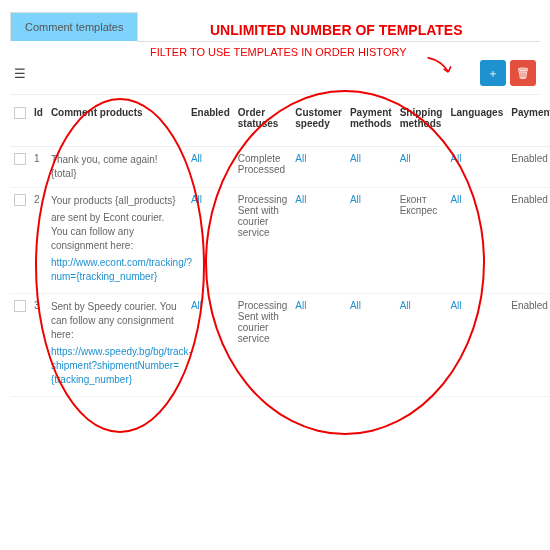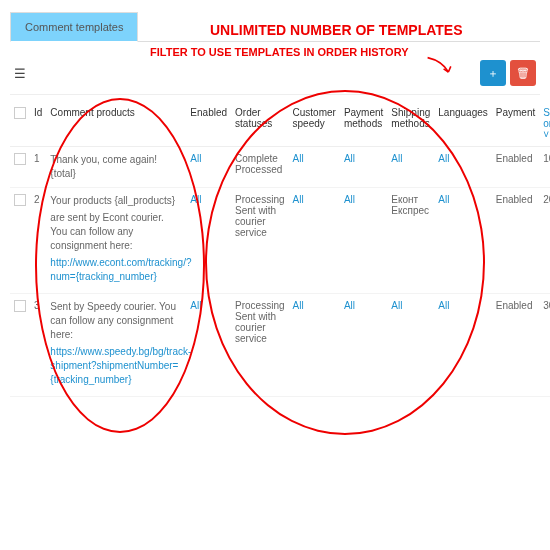--- a/index.html
+++ b/index.html
@@ -1,31 +1,31 @@
 <!DOCTYPE html>
 <html><head>
 <meta charset="utf-8">
 <style>
 *{box-sizing:border-box;margin:0;padding:0}
 body{font-family:Arial,sans-serif;font-size:11px;color:#555;background:#fff;width:550px;height:550px;position:relative;padding:12px 10px}
 .tabs{display:flex;border-bottom:1px solid #ddd;margin-bottom:10px}
 .tab{padding:8px 14px;color:#888;cursor:pointer;font-size:11px}
 .tab.active{border:1px solid #ddd;border-bottom:1px solid #fff;margin-bottom:-1px;background:#7dd3fc;color:#555}
 .ann1{position:absolute;left:210px;top:22px;color:#e00;font-weight:bold;font-size:14px}
-.ann2{position:absolute;left:150px;top:46px;color:#e00;font-weight:bold;font-size:11px}
+.ann2{position:absolute;left:150px;top:46px;color:#e00;font-weight:normal;font-size:11px}
 .arrow{position:absolute;left:425px;top:56px;width:34px;height:24px}
 .arrow svg{width:100%;height:100%}
 .panel-head{display:flex;align-items:center;justify-content:space-between;padding:8px 4px;border-bottom:1px solid #eee}
 .panel-title{display:flex;align-items:center;gap:6px;font-size:13px;color:#444}
 .btns{display:flex;gap:4px}
 .btn{width:26px;height:26px;border-radius:3px;display:flex;align-items:center;justify-content:center;color:#fff}
 .btn-add{background:#1e91cf}
 .btn-del{background:#e3503e}
 table{width:100%;border-collapse:collapse;margin-top:6px}
-th{text-align:left;font-weight:normal;color:#333;font-size:10px;padding:6px 4px;border-bottom:1px solid #eee;vertical-align:top}
+th{text-align:left;font-weight:bold;color:#333;font-size:10px;padding:6px 4px;border-bottom:1px solid #eee;vertical-align:top}
 th.sort{color:#1e91cf}
 td{padding:6px 4px;border-bottom:1px solid #f3f3f3;vertical-align:top;font-size:10px;color:#666}
 td.link,.lnk{color:#1e91cf}
 .chk{width:12px;height:12px;border:1px solid #ccc;display:inline-block}
 .oval1{position:absolute;left:35px;top:98px;width:170px;height:335px;border:2px solid #e00;border-radius:50%/50%;pointer-events:none}
 .oval2{position:absolute;left:205px;top:90px;width:280px;height:345px;border:2px solid #e00;border-radius:50%/50%;pointer-events:none}
 .cell-comment{max-width:140px;line-height:1.4}
 .cell-comment p{margin-bottom:3px}
 </style>
 </head>

